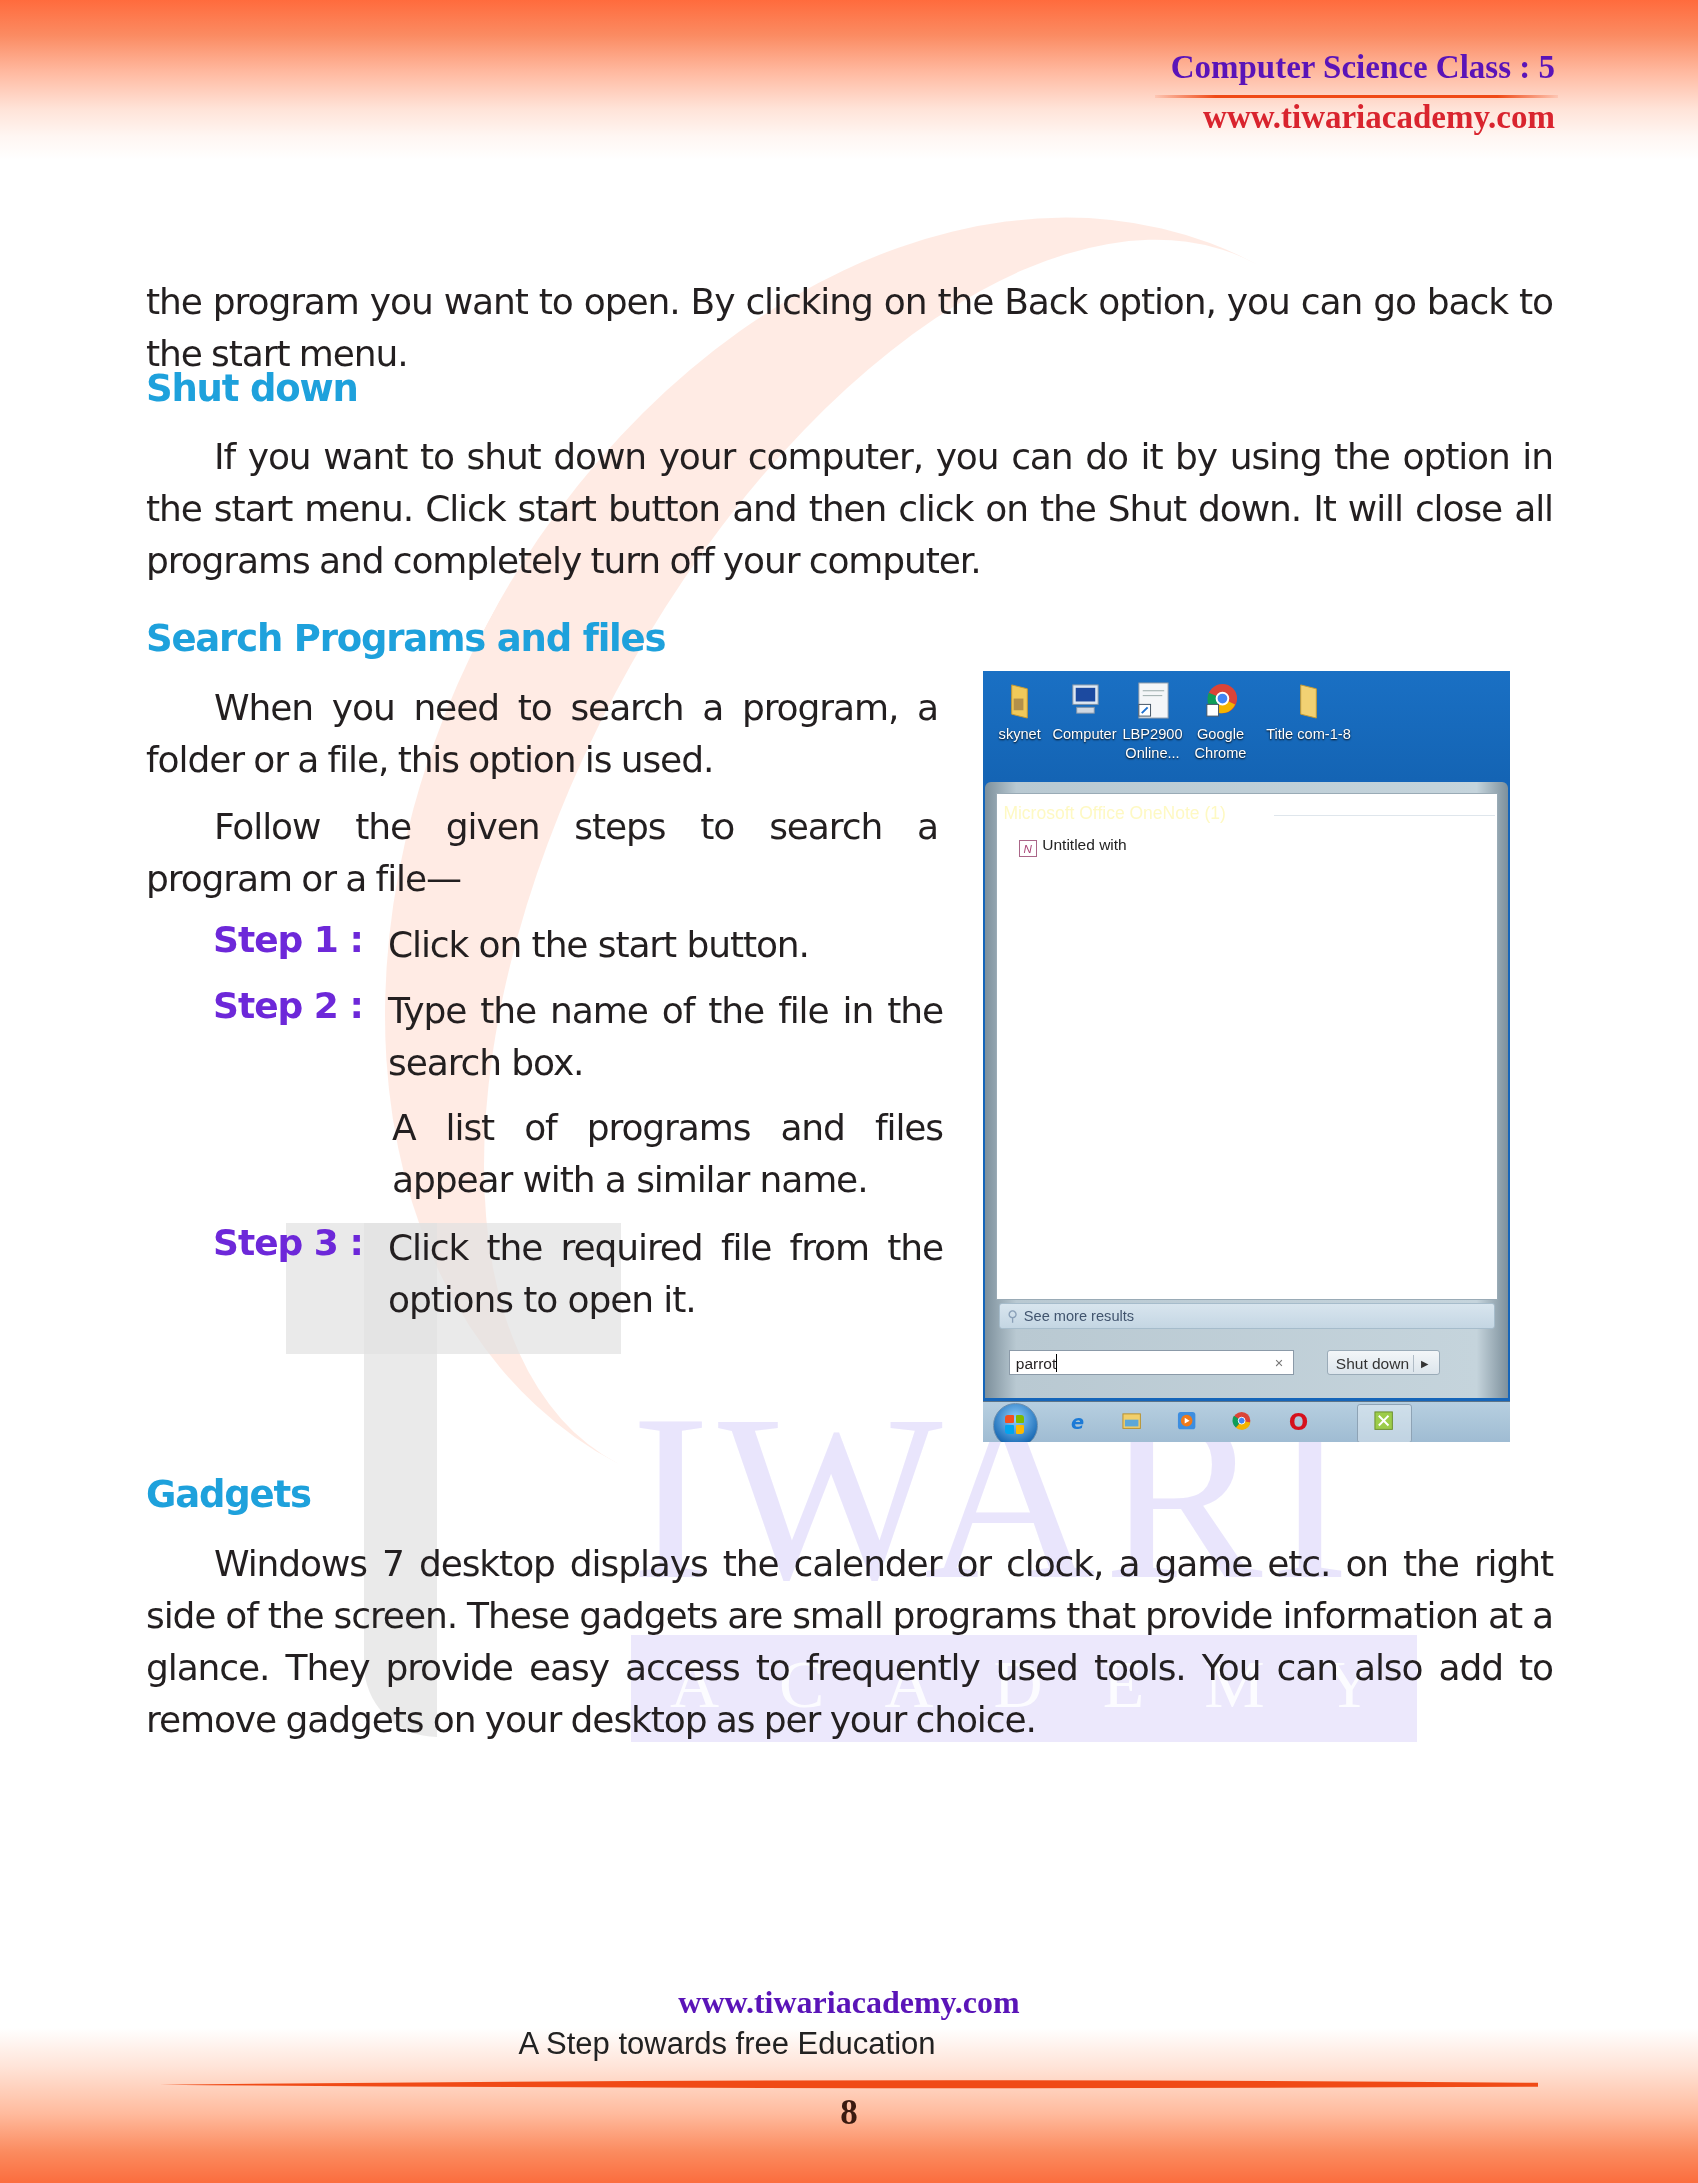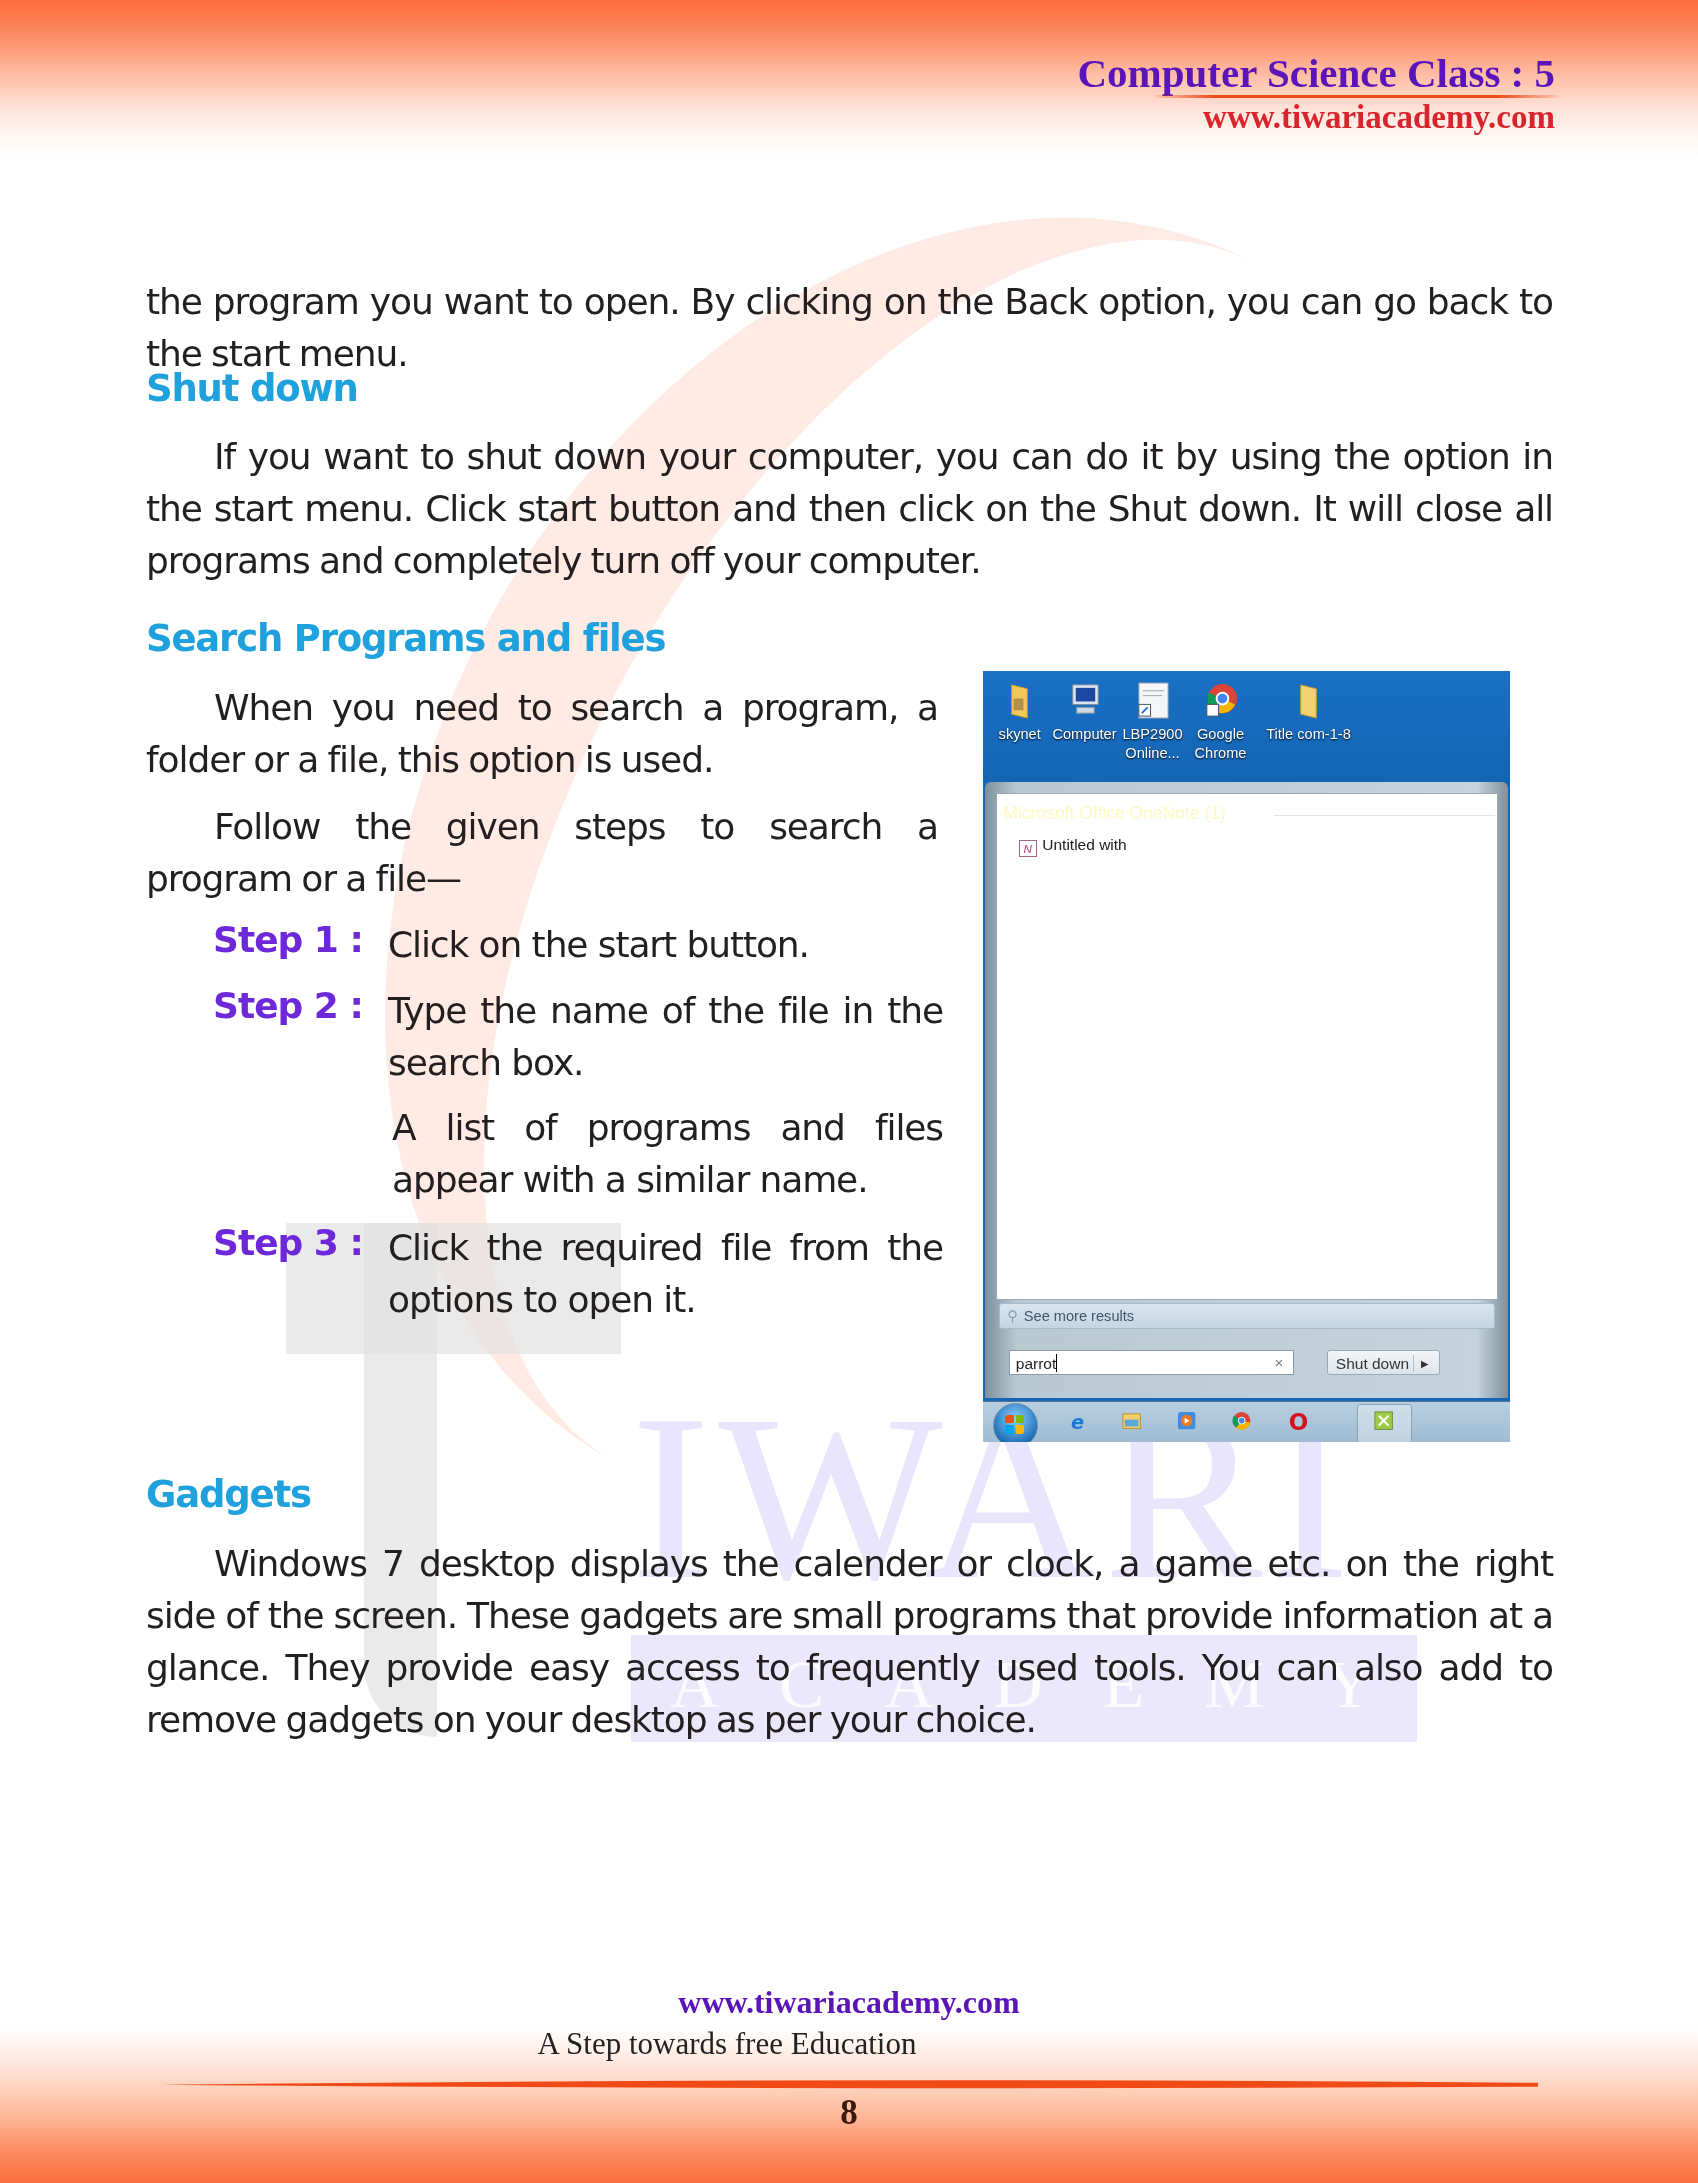--- a/index.html
+++ b/index.html
@@ -12,21 +12,21 @@
   .top-band {
     position: absolute; left: 0; top: 0; width: 1698px; height: 160px;
     background: linear-gradient(to bottom, #ff6b3d 0%, #fb8b62 22%, #ffb9a0 45%, #ffe3d8 68%, #fff6f2 85%, #ffffff 100%);
   }
   .bottom-band {
     position: absolute; left: 0; top: 2028px; width: 1698px; height: 155px;
     background: linear-gradient(to bottom, #ffffff 0%, #ffe4d8 25%, #ffbb9e 55%, #fb8b5f 80%, #fb6d3e 100%);
   }
   .header-title {
     position: absolute; right: 143px; top: 49px;
-    font-family: "Liberation Serif", serif; font-weight: bold; font-size: 41px; color: #5a14b8;
+    font-family: "Liberation Serif", serif; font-weight: bold; font-size: 33px; color: #5a14b8;
   }
   .header-rule {
     position: absolute; left: 1155px; width: 403px; top: 95px; height: 2.9px;
     background: linear-gradient(to right, rgba(240,70,20,0.1), #f04a16 15%, #f04a16 85%, rgba(240,70,20,0.1));
   }
   .header-url {
     position: absolute; right: 143px; top: 99px;
     font-family: "Liberation Serif", serif; font-weight: bold; font-size: 33px; color: #d9242e;
   }
 
@@ -89,21 +89,21 @@
   .shut-btn .sep { position: absolute; left: 85px; top: 3.9px; width: 1px; height: 17.5px; background: #b0bcc6; }
   .shut-btn .arr { position: absolute; left: 93px; top: 0; font-size: 9.7px; color: #333; }
   .taskbar { position: absolute; left: 0; top: 730px; width: 527px; height: 42px; background: linear-gradient(#b7cfe0, #9ebbd2); border-top: 1.9px solid #5c7489; }
   .tb { position: absolute; top: 7.8px; width: 25px; height: 25px; text-align: center; font-size: 19.4px; line-height: 25px; }
   .orb { position: absolute; left: 9.7px; top: 1px; width: 43px; height: 43px; border-radius: 50%;
     background: radial-gradient(circle at 50% 35%, #8fd0ff, #1f6fb8 70%, #0b3f78); border: 1px solid #6b8fb0; }
   .orb i { position: absolute; width: 8.7px; height: 8.7px; }
   .tb-active { position: absolute; left: 374px; top: 1.9px; width: 53px; height: 37px; border: 1px solid #8ea3b5; border-radius: 2.9px; background: rgba(255,255,255,0.35); }
 
   .footer-url { position: absolute; left: 0; width: 1698px; top: 1984px; text-align: center; font-family: "Liberation Serif", serif; font-weight: bold; font-size: 32px; color: #5a14b8; }
-  .footer-tag { position: absolute; left: 0; width: 1454px; top: 2026px; text-align: center; font-family: Liberation Serif, serif; font-size: 31px; color: #222; }
+  .footer-tag { position: absolute; left: 0; width: 1454px; top: 2026px; text-align: center; font-family: Liberation Sans, sans-serif; font-size: 31px; color: #222; }
   .footer-rule { position: absolute; left: 160px; width: 1378px; top: 2077px; height: 13.6px; }
   .page-num { position: absolute; left: 0; width: 1698px; top: 2093px; text-align: center; font-family: "Liberation Serif", serif; font-weight: bold; font-size: 35px; color: #3a1a10; }
 </style>
 </head>
 <body>
 
 <div class="top-band"></div>
 <div class="bottom-band"></div>
 
 <div class="wm wm-arc"></div>

